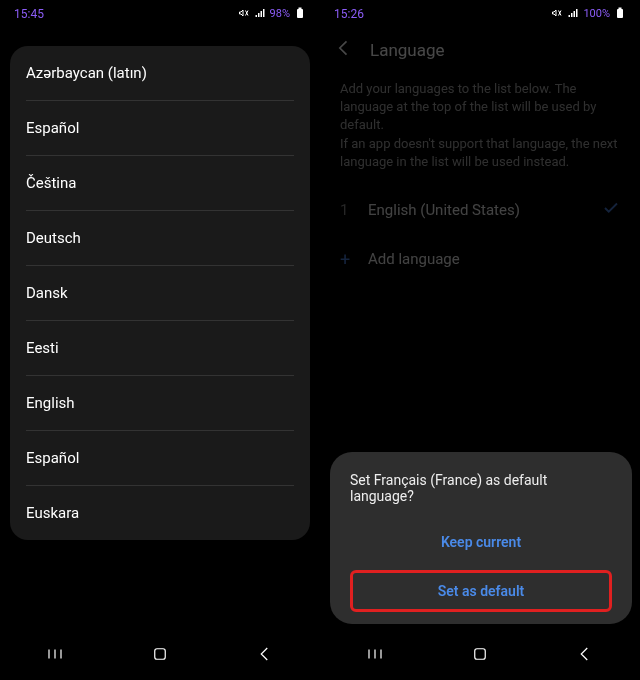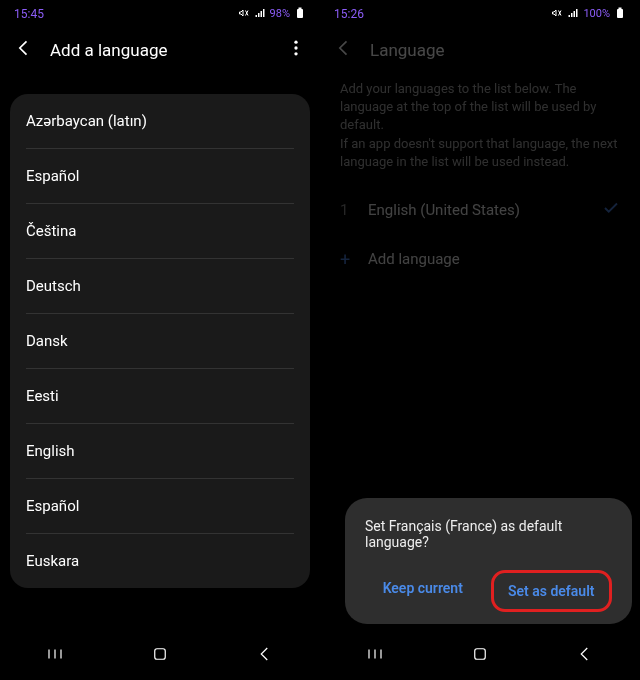--- a/index.html
+++ b/index.html
@@ -71,42 +71,43 @@
       padding: 14px 0;
       color: #eee;
       font-size: 15px;
     }
     .lang-row .num { color: #888; width: 12px; }
     .lang-row .check { margin-left: auto; color: #4a7dd6; }
     .lang-row .plus { color: #4a7dd6; width: 12px; font-size: 18px; }
     .dialog {
       position: absolute;
       bottom: 54px;
-      left: 23px;
+      left: 8px;
       right: 6px;
       background: #2e2e2e;
       border-radius: 22px;
       padding: 20px 20px 12px 20px;
     }
     .dialog-text { color: #eee; font-size: 14px; }
     .dialog-actions {
       display: flex;
       justify-content: space-between;
       margin-top: 20px;
       gap: 10px;
+      flex-direction: column;
     }
     .dialog-btn {
       flex: 1;
       text-align: center;
       color: #4a8ae8;
       font-weight: 600;
       font-size: 14px;
       padding: 10px 4px;
     }
-    .highlight { border: 3px solid #e02020; border-radius: 14px; }
+    .highlight { border: 3px solid #e02020; border-radius: 6px; }
     .nav-bar {
       position: absolute;
       bottom: 0; left: 0; right: 0;
       height: 44px;
       display: flex;
       justify-content: space-around;
       align-items: center;
     }
     .nav-bar .nav-btn { color: #fff; }
     .nav-bar svg { width: 18px; height: 18px; stroke: #fff; fill: none; stroke-width: 1.6; }
@@ -129,35 +130,20 @@
           </svg>
       </span>
       <span>98%</span>
       <span>
         <svg viewBox="0 0 24 24">
             <rect x="6" y="4" width="12" height="18" rx="2"></rect>
             <rect x="9" y="1" width="6" height="3"></rect>
           </svg>
       </span>
     </div>
-  </div>
-  <div class="header">
-    <span class="back-icon">
-      <svg viewBox="0 0 24 24">
-          <path d="M15 4l-8 8 8 8" stroke="#fff" stroke-width="2" fill="none"></path>
-        </svg>
-    </span>
-    <span class="title">Add a language</span>
-    <span class="more-icon">
-      <svg viewBox="0 0 24 24">
-          <circle cx="12" cy="5" r="2"></circle>
-          <circle cx="12" cy="12" r="2"></circle>
-          <circle cx="12" cy="19" r="2"></circle>
-        </svg>
-    </span>
   </div>
   <div class="content">
     <div class="card">
       <div class="lang-item">Azərbaycan (latın)</div>
       <div class="lang-item">Español</div>
       <div class="lang-item">Čeština</div>
       <div class="lang-item">Deutsch</div>
       <div class="lang-item">Dansk</div>
       <div class="lang-item">Eesti</div>
       <div class="lang-item">English</div>

